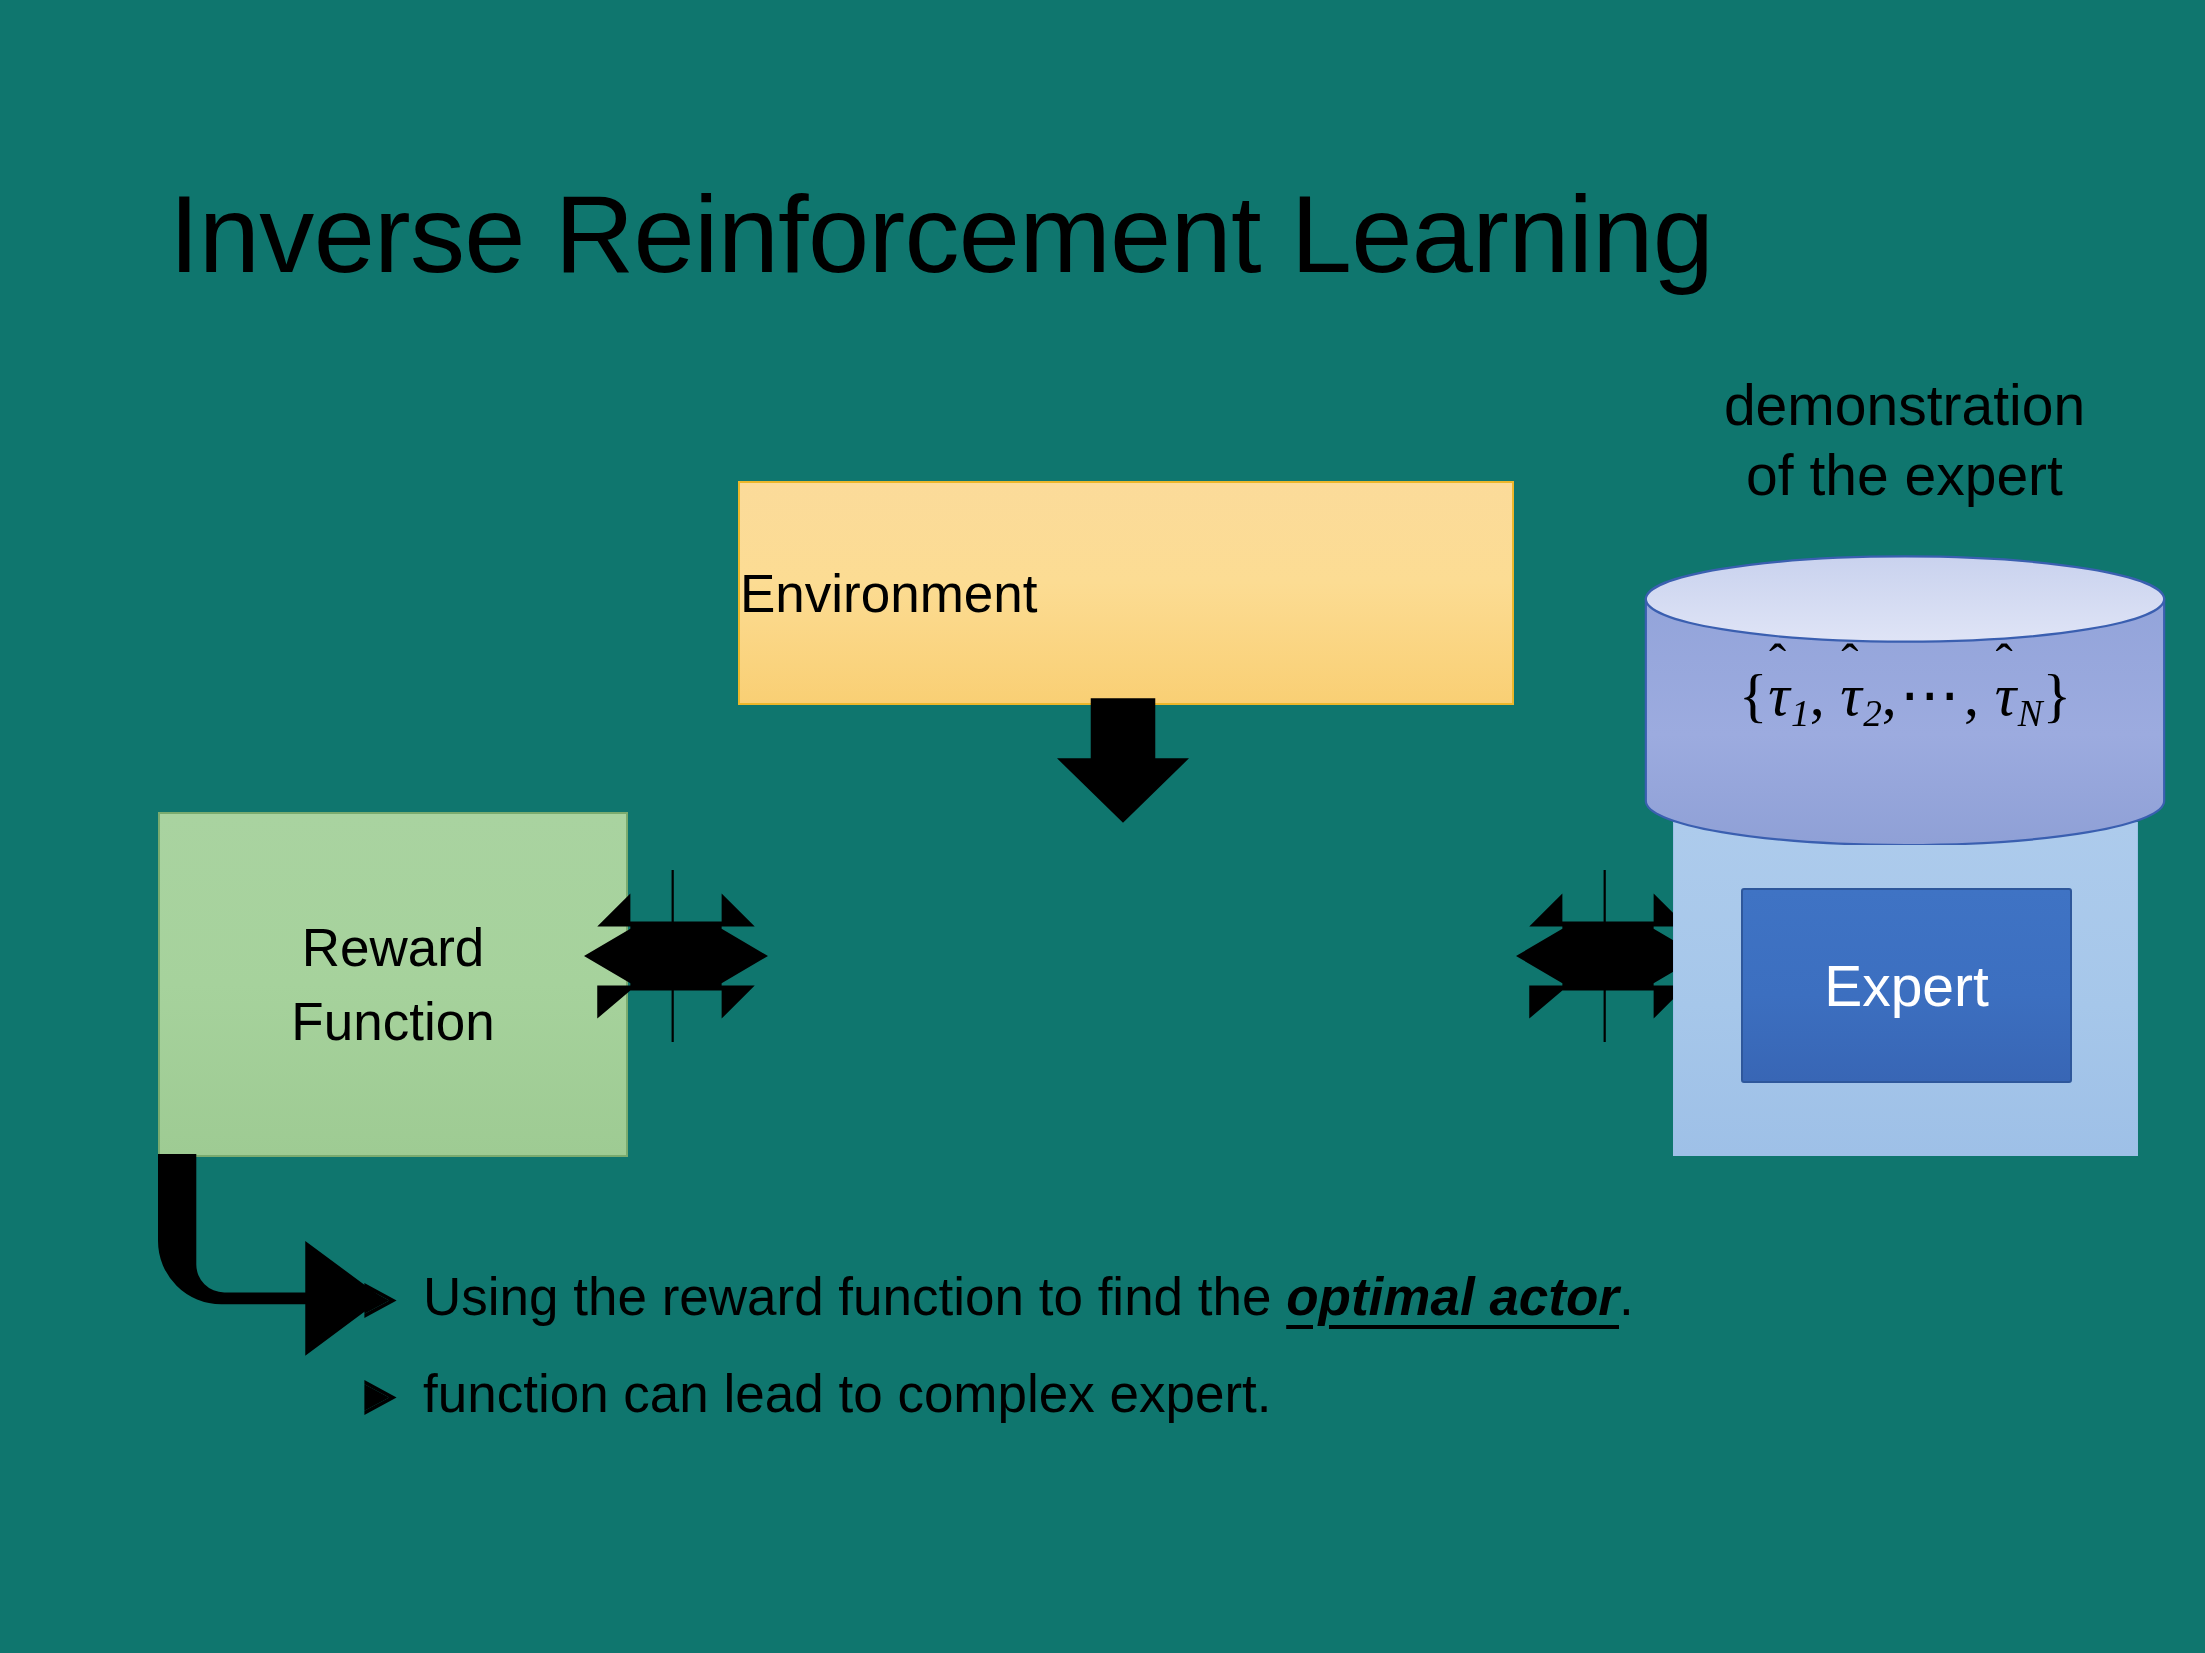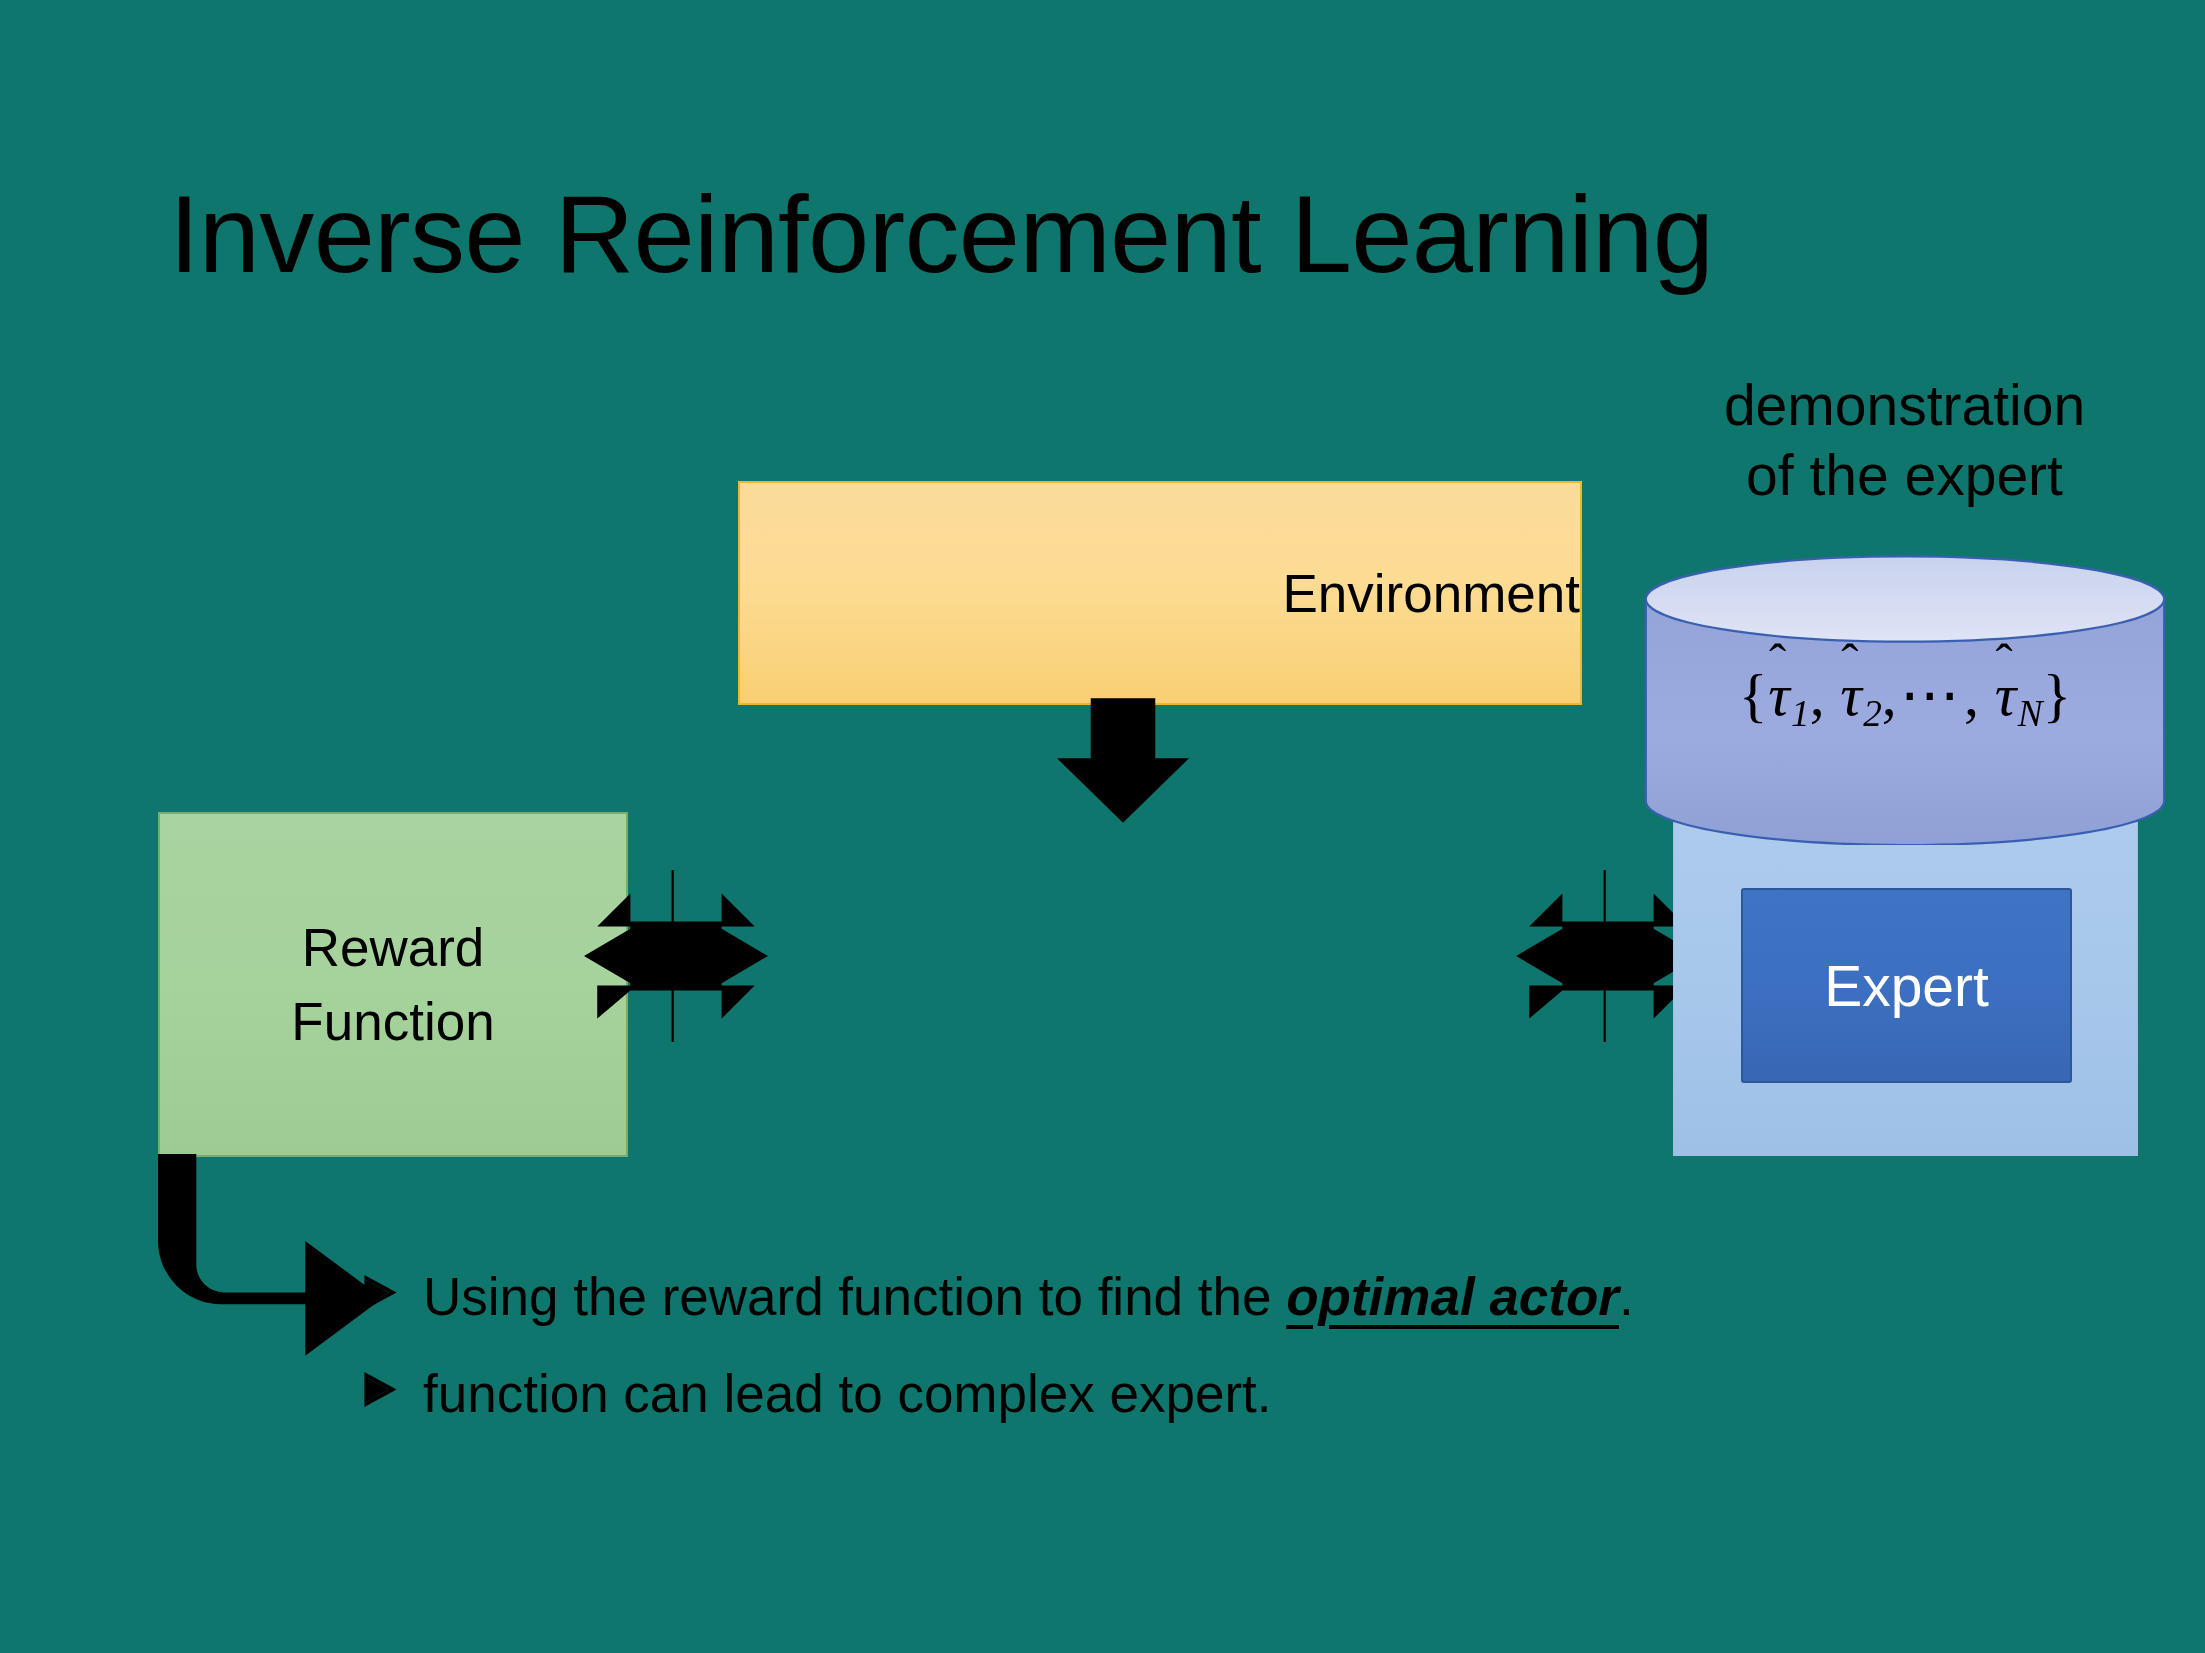--- a/index.html
+++ b/index.html
@@ -31,28 +31,28 @@
     font-weight: 400;
     letter-spacing: -0.7px;
     white-space: nowrap;
   }
 
   
   #env-box {
     position: absolute;
     left: 738px;
     top: 481px;
-    width: 844px;
+    width: 776px;
     height: 224px;
     background: linear-gradient(180deg, #fbdb9a 0%, #fcdc93 45%, #f9cf74 100%);
     border: 2.9px solid #ecb72a;
     box-sizing: border-box;
     display: flex;
     align-items: center;
-    justify-content: flex-end;
+    justify-content: flex-start;
   }
   #env-label {
     font-size: 53px;
     color: #000000;
   }
 
   
   #down-arrow {
     position: absolute;
     left: 1057px;
@@ -184,21 +184,21 @@
 
   
   #bullets {
     position: absolute;
     left: 360px;
     top: 1263px;
     width: 1764px;
   }
   .bullet-row {
     display: flex;
-    align-items: flex-start;
+    align-items: center;
     margin-bottom: 28px;
   }
   .bullet-marker {
     flex: 0 0 auto;
     width: 63px;
     padding-top: 8.8px;
   }
   .bullet-text {
     font-size: 53px;
     line-height: 1.30;

